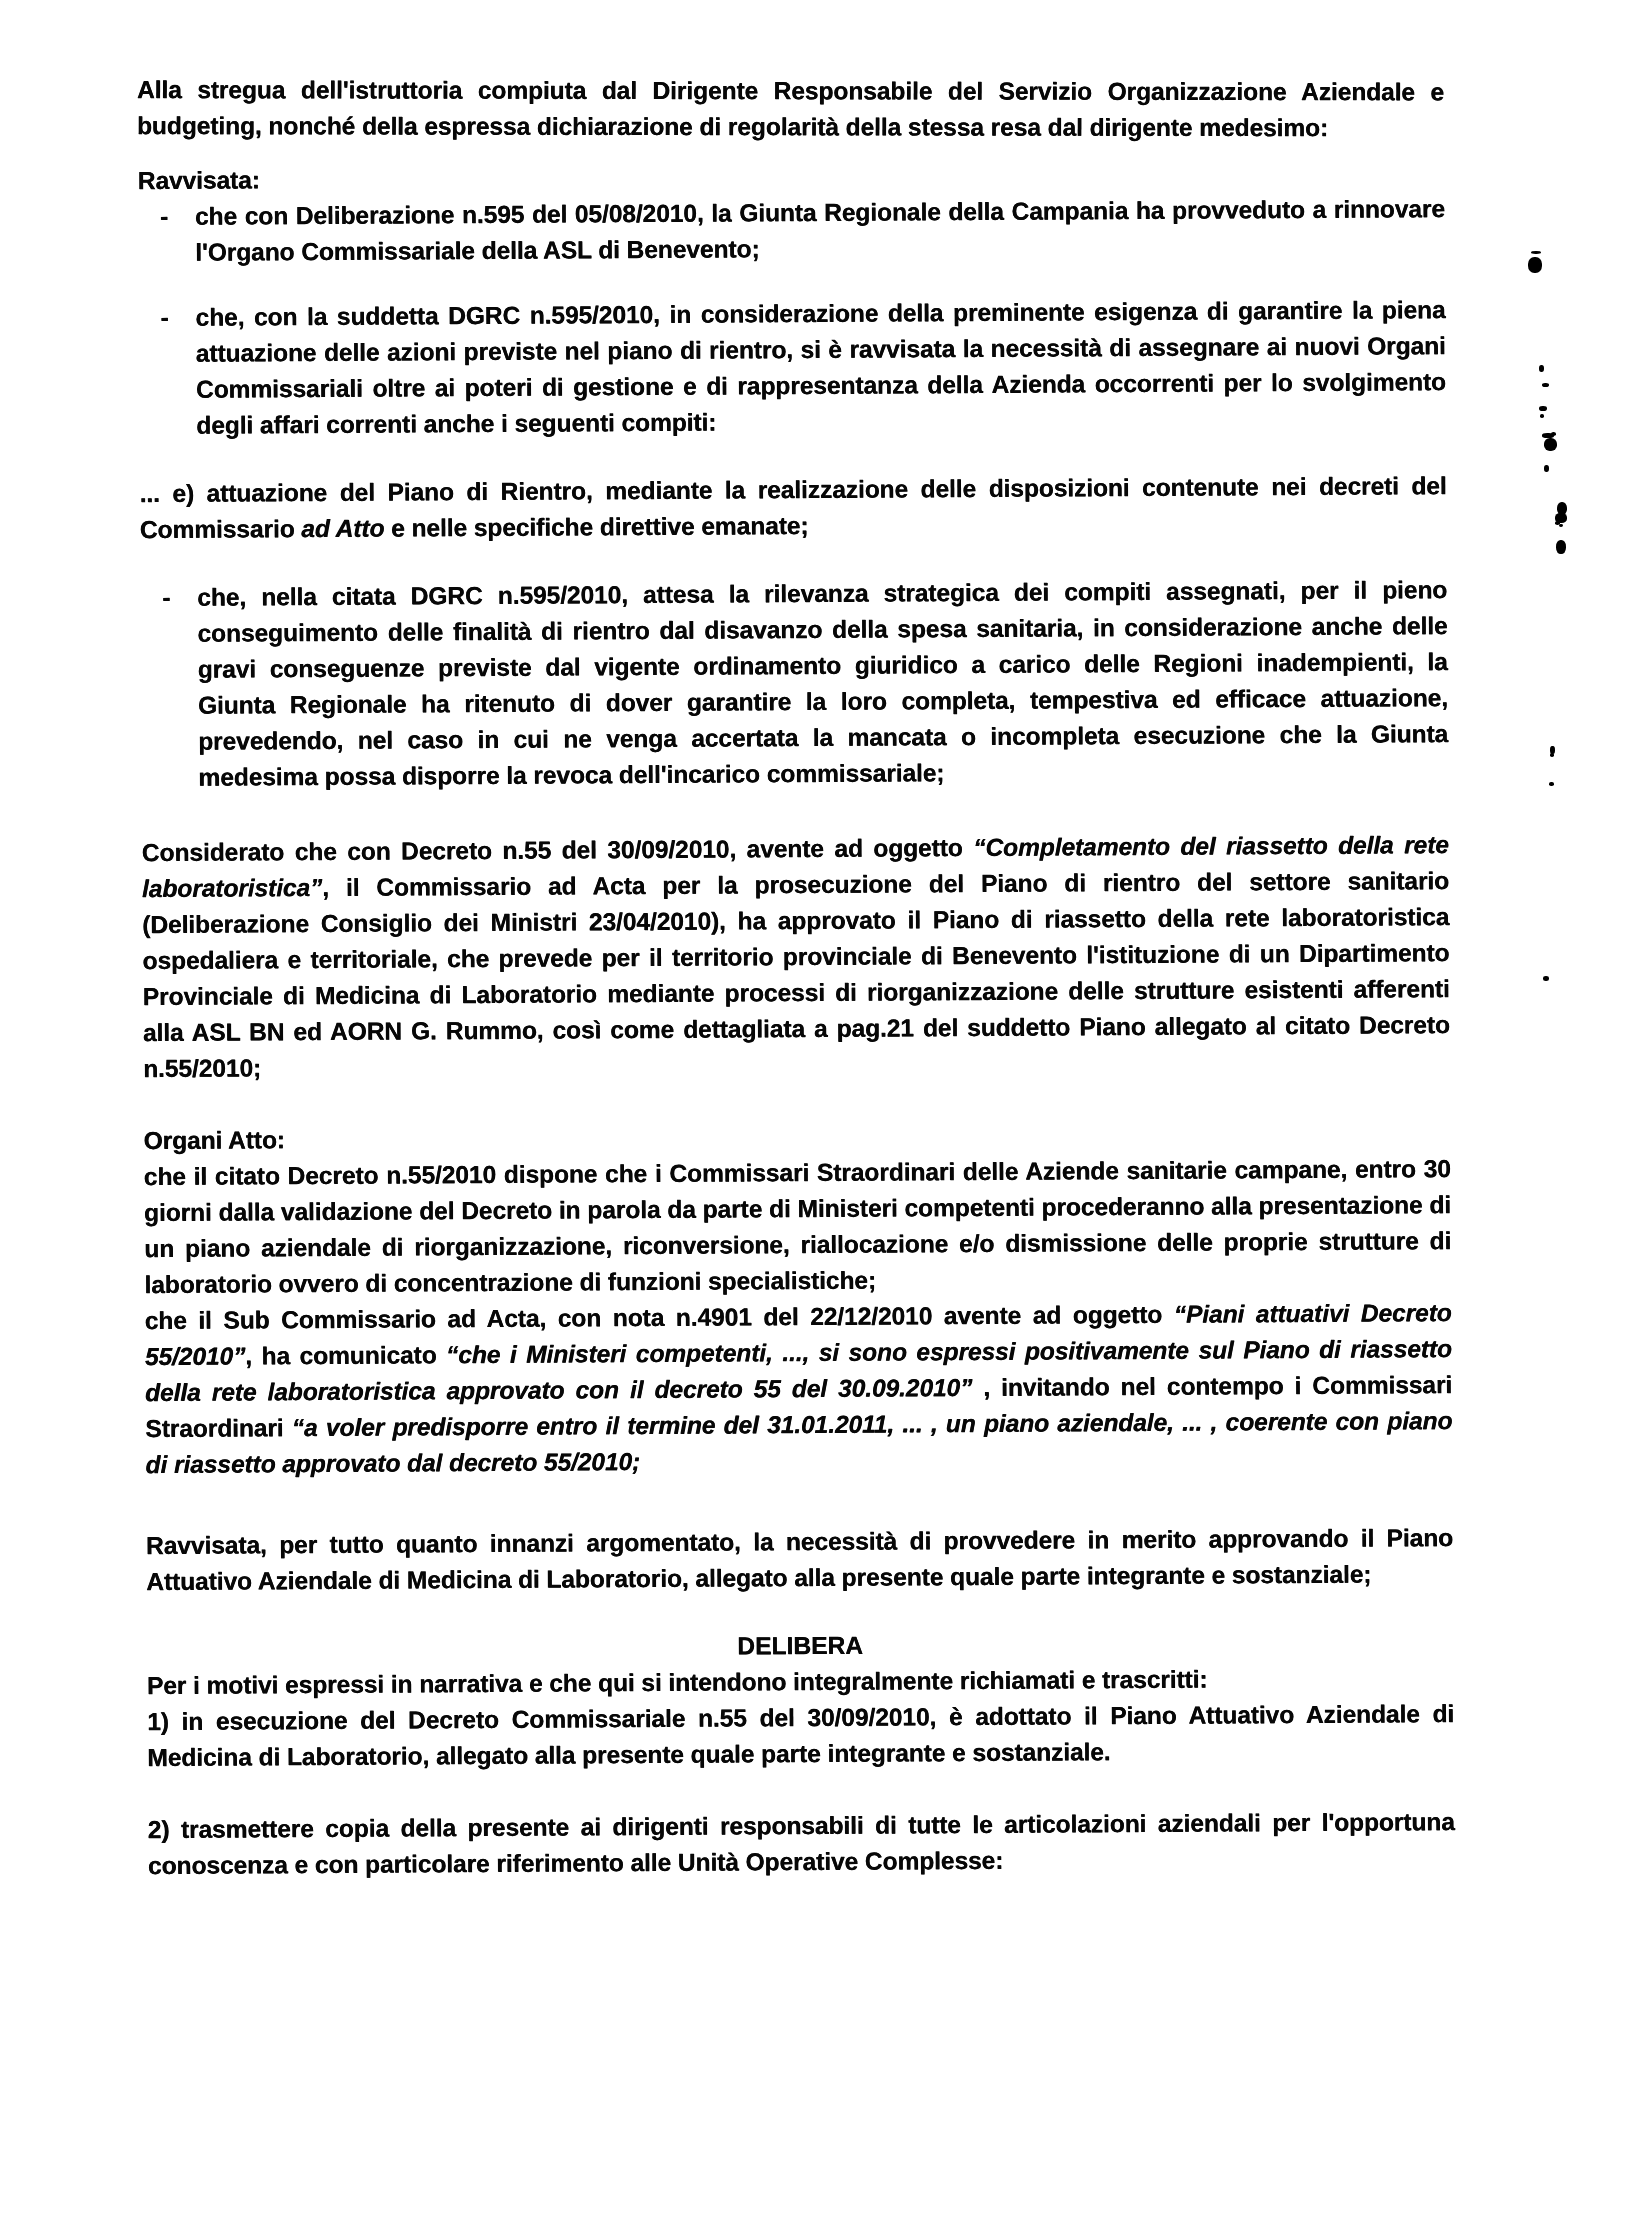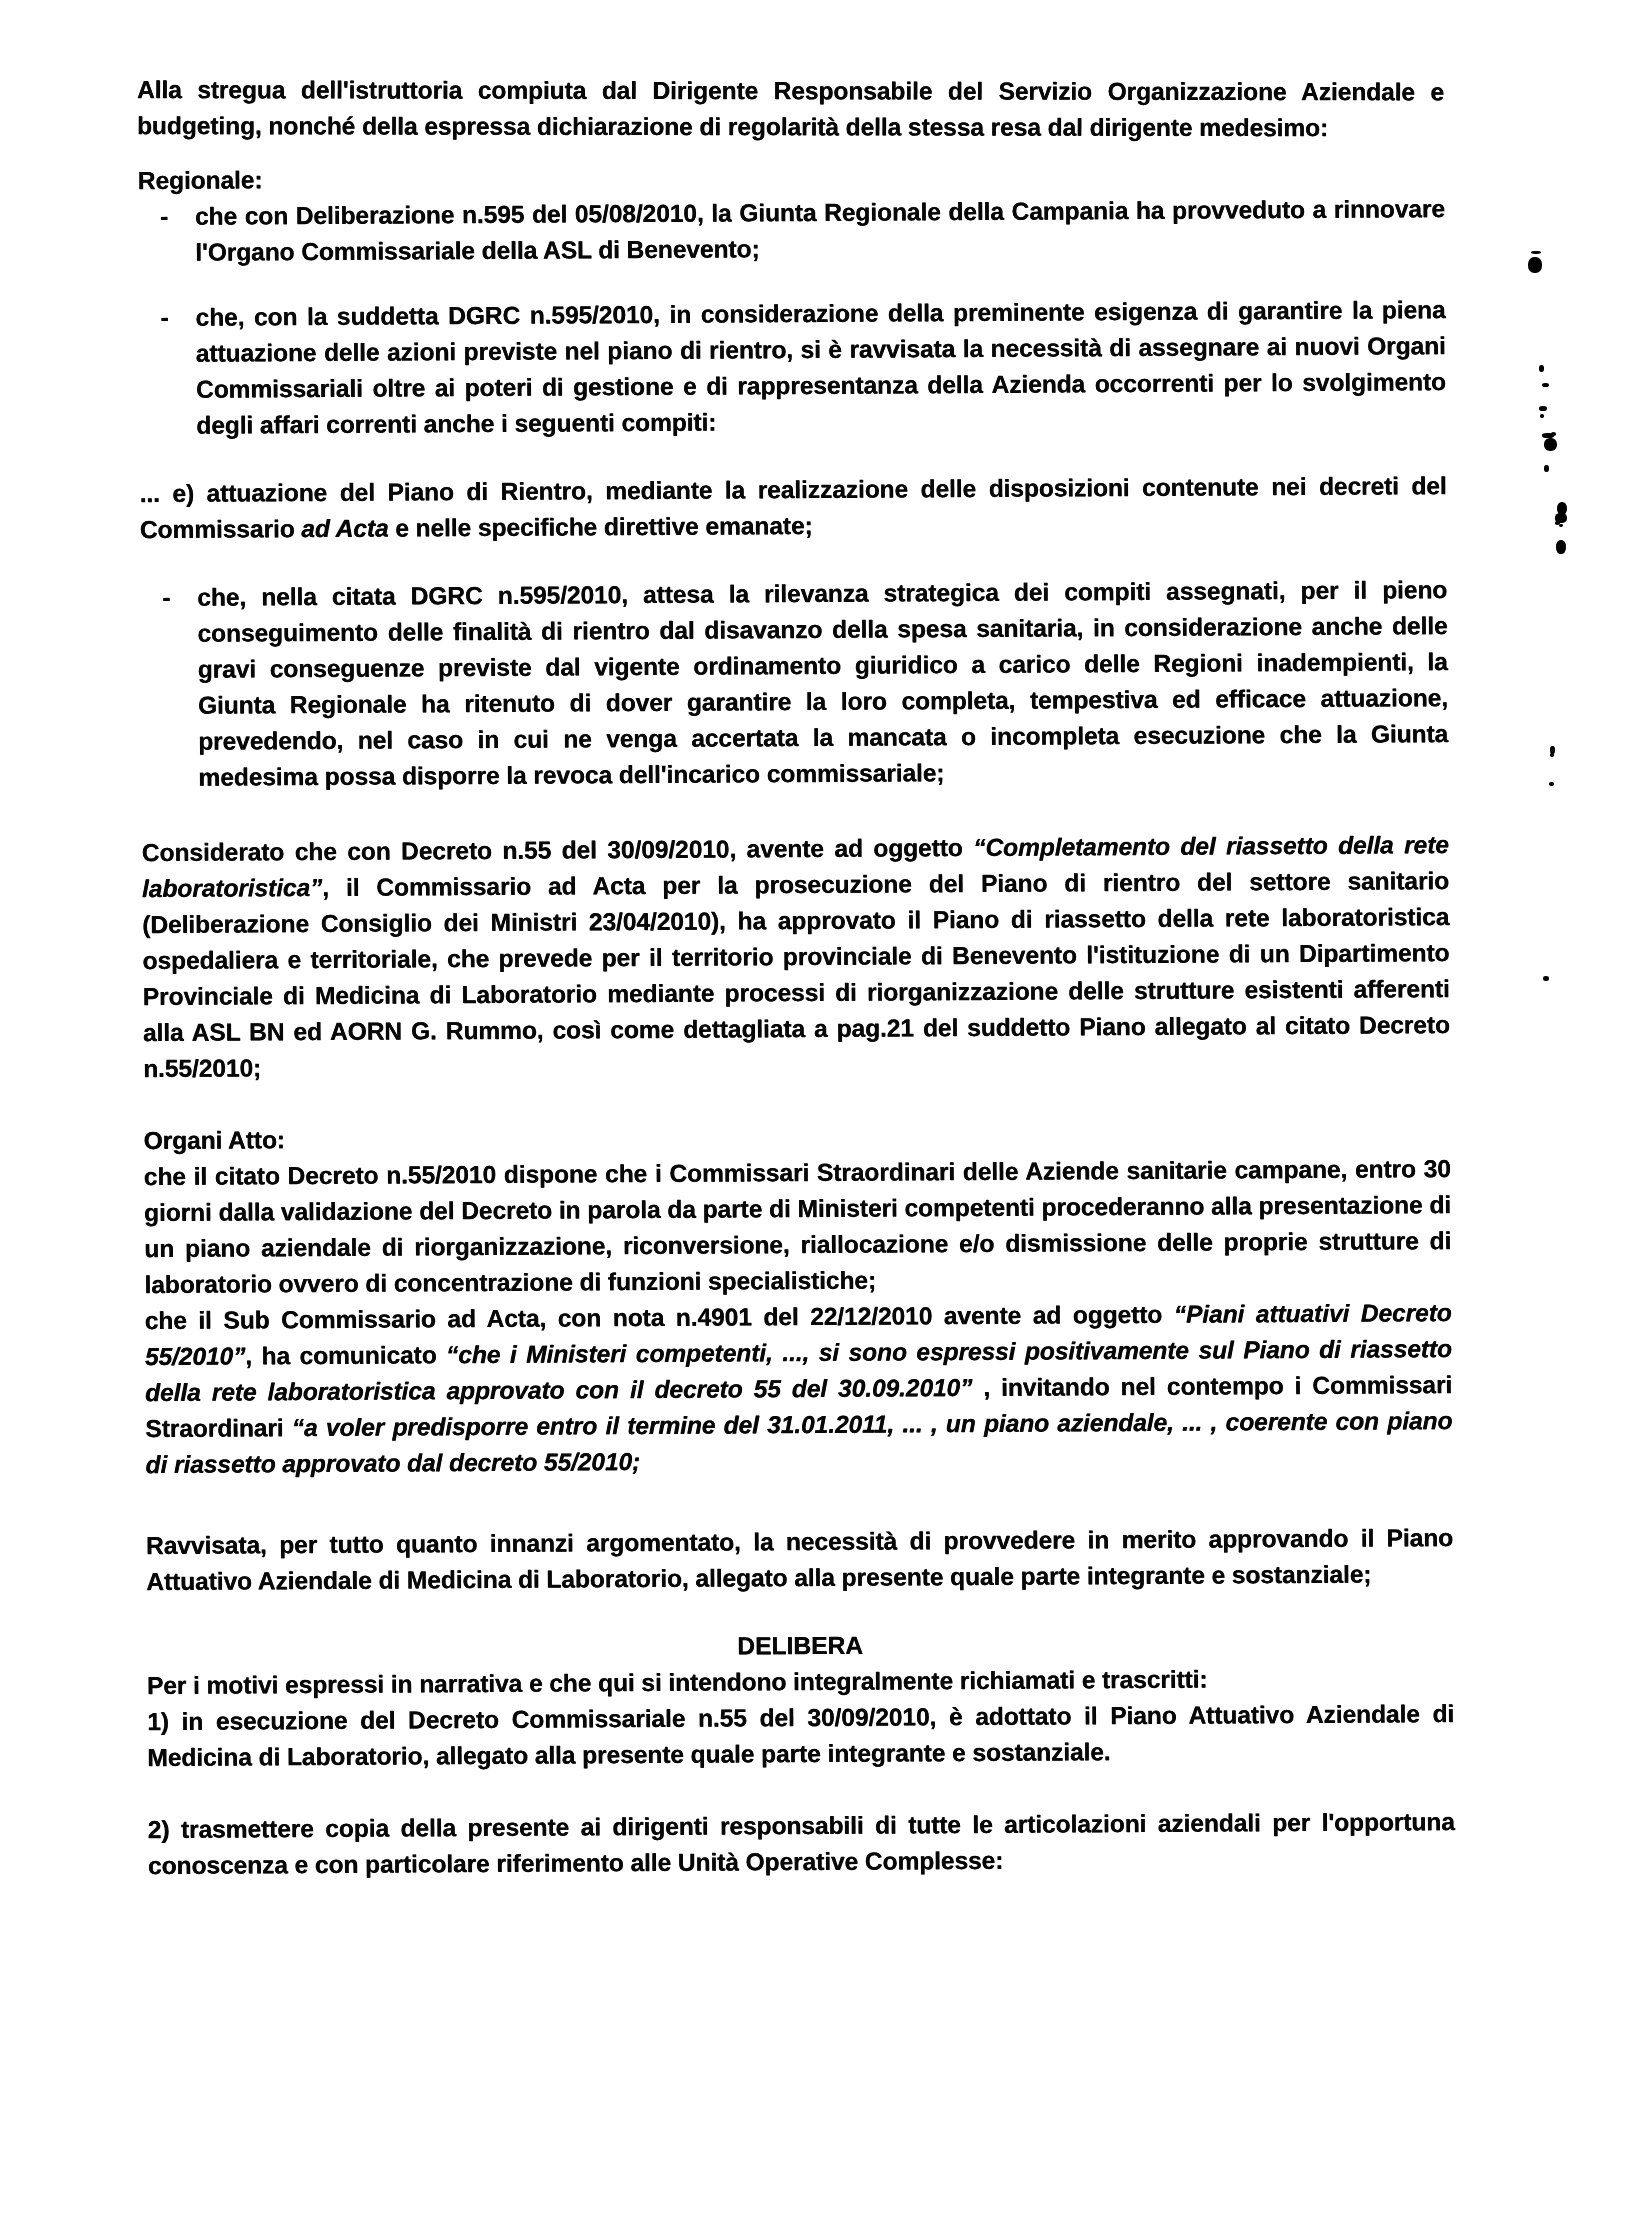--- a/index.html
+++ b/index.html
@@ -61,33 +61,33 @@
     border-radius: 45%;
   }
 </style>
 </head>
 <body>
 
 <div class="page-content">
 
   <p class="blk intro"><span>Alla stregua dell'istruttoria compiuta dal Dirigente Responsabile del Servizio Organizzazione Aziendale e budgeting, nonché della espressa dichiarazione di regolarità della stessa resa dal dirigente medesimo:</span></p>
 
-  <p class="blk heading m30"><span>Regionale:</span></p>
+  <p class="blk heading m30"><span>Ravvisata:</span></p>
 
   <div class="blk bullet">
     <span class="marker">-</span>
     <span>che con Deliberazione n.595 del 05/08/2010, la Giunta Regionale della Campania ha provveduto a rinnovare l'Organo Commissariale della ASL di Benevento;</span>
   </div>
 
   <div class="blk bullet m45">
     <span class="marker">-</span>
     <span>che, con la suddetta DGRC n.595/2010, in considerazione della preminente esigenza di garantire la piena attuazione delle azioni previste nel piano di rientro, si è ravvisata la necessità di assegnare ai nuovi Organi Commissariali oltre ai poteri di gestione e di rappresentanza della Azienda occorrenti per lo svolgimento degli affari correnti anche i seguenti compiti:</span>
   </div>
 
-  <p class="blk m50"><span>... e) attuazione del Piano di Rientro, mediante la realizzazione delle disposizioni contenute nei decreti del Commissario </span><span class="it">ad Acta</span><span> e nelle specifiche direttive emanate;</span></p>
+  <p class="blk m50"><span>... e) attuazione del Piano di Rientro, mediante la realizzazione delle disposizioni contenute nei decreti del Commissario </span><span class="it">ad Atto</span><span> e nelle specifiche direttive emanate;</span></p>
 
   <div class="blk bullet m50">
     <span class="marker">-</span>
     <span>che, nella citata DGRC n.595/2010, attesa la rilevanza strategica dei compiti assegnati, per il pieno conseguimento delle finalità di rientro dal disavanzo della spesa sanitaria, in considerazione anche delle gravi conseguenze previste dal vigente ordinamento giuridico a carico delle Regioni inadempienti, la Giunta Regionale ha ritenuto di dover garantire la loro completa, tempestiva ed efficace attuazione, prevedendo, nel caso in cui ne venga accertata la mancata o incompleta esecuzione che la Giunta medesima possa disporre la revoca dell'incarico commissariale;</span>
   </div>
 
   <p class="blk m60"><span>Considerato che con Decreto n.55 del 30/09/2010, avente ad oggetto </span><span class="it">“Completamento del riassetto della rete laboratoristica”</span><span>, il Commissario ad Acta per la prosecuzione del Piano di rientro del settore sanitario (Deliberazione Consiglio dei Ministri 23/04/2010), ha approvato il Piano di riassetto della rete laboratoristica ospedaliera e territoriale, che prevede per il territorio provinciale di Benevento l'istituzione di un Dipartimento Provinciale di Medicina di Laboratorio mediante processi di riorganizzazione delle strutture esistenti afferenti alla ASL BN ed AORN G. Rummo, così come dettagliata a pag.21 del suddetto Piano allegato al citato Decreto n.55/2010;</span></p>
 
   <p class="blk heading m55"><span>Organi Atto:</span></p>
 

